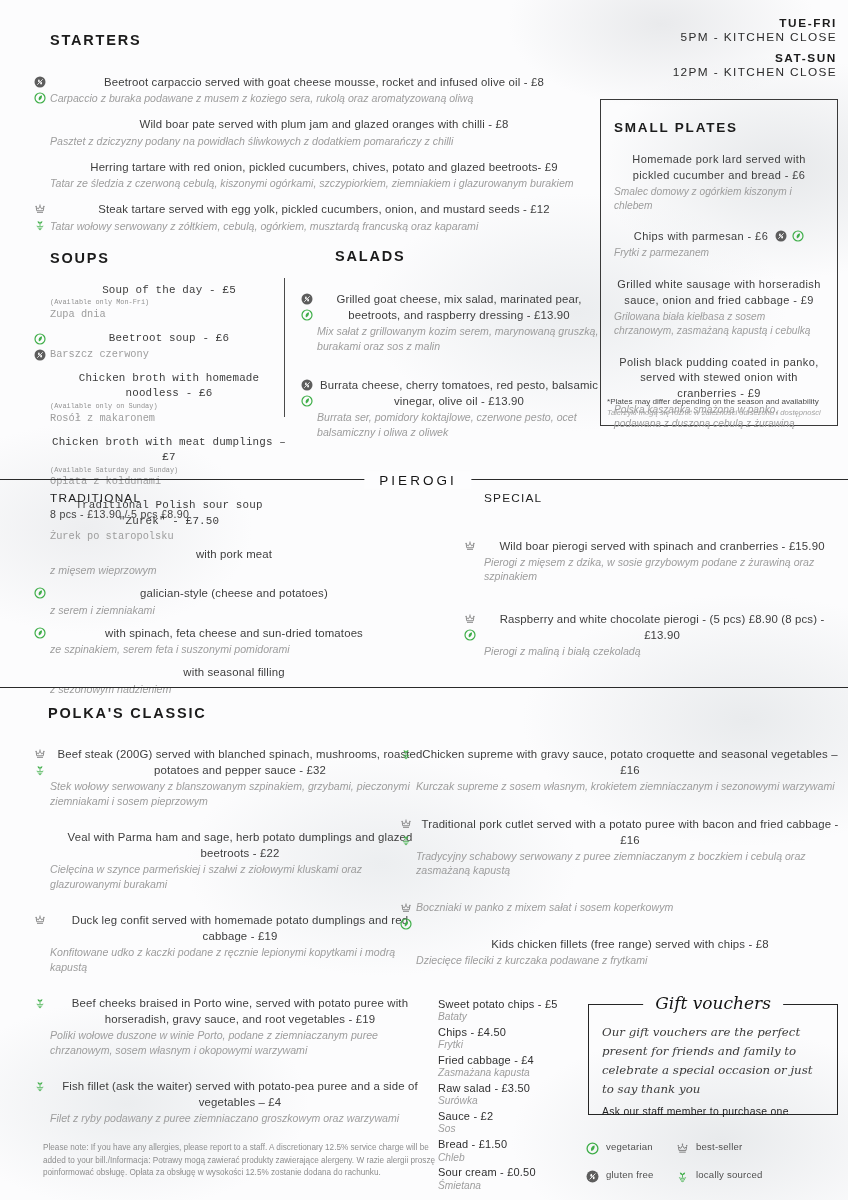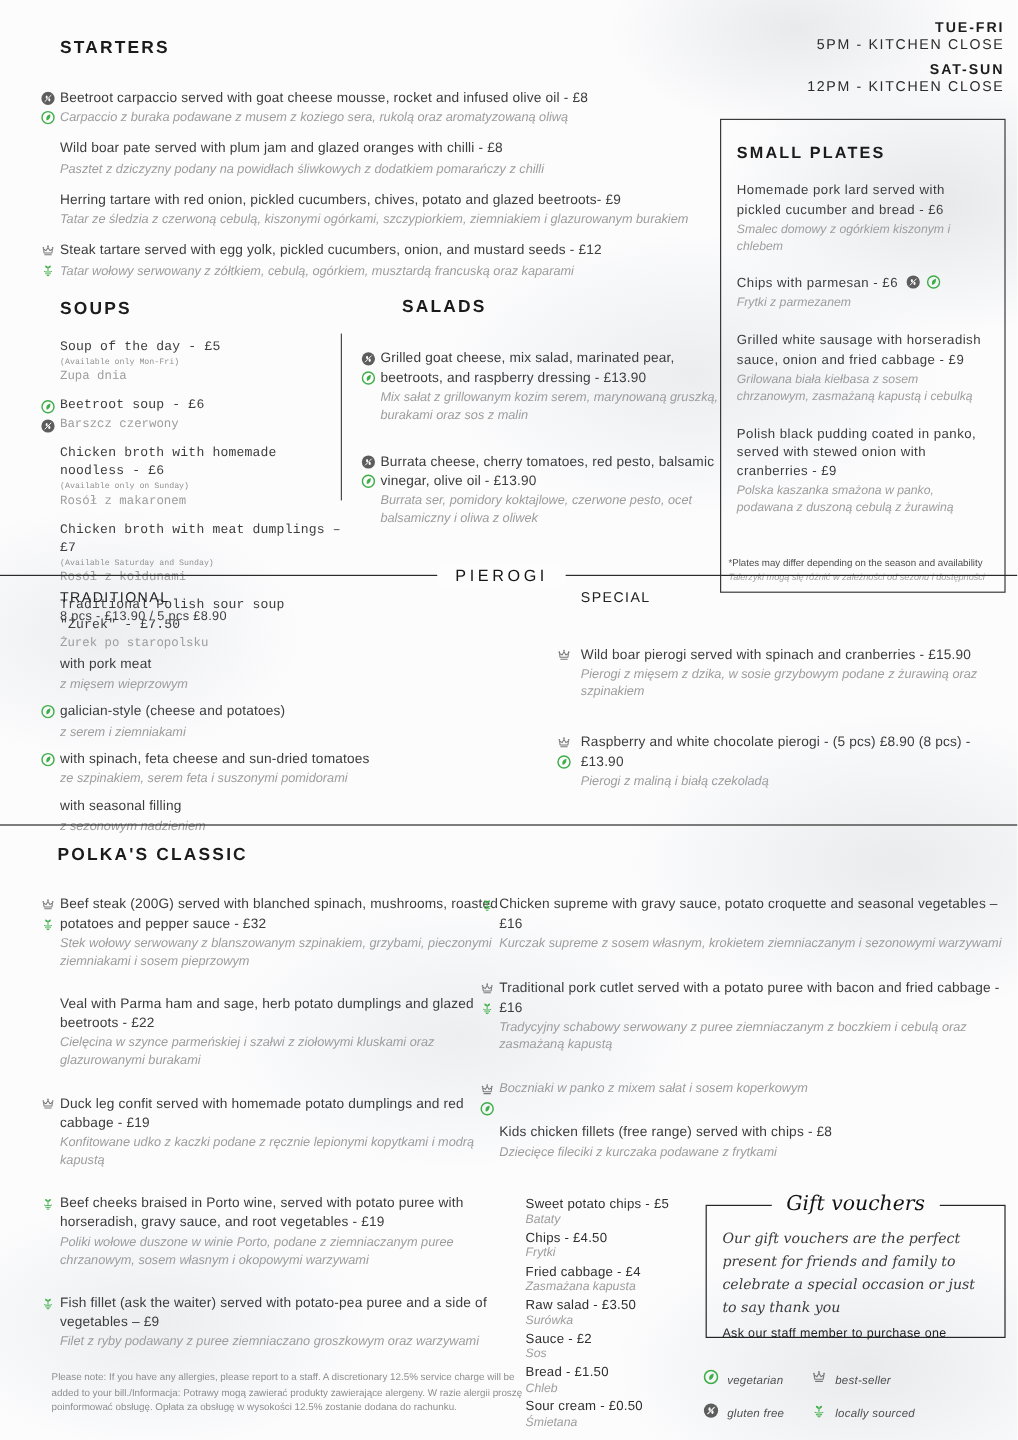--- a/index.html
+++ b/index.html
@@ -12,34 +12,34 @@
       radial-gradient(240px 150px at 10% 44%, #edeef0 0%, transparent 70%),
       radial-gradient(320px 180px at 88% 60%, #e9ebed 0%, transparent 70%),
       radial-gradient(280px 160px at 45% 72%, #eceef0 0%, transparent 70%),
       radial-gradient(260px 150px at 15% 92%, #ebedef 0%, transparent 70%),
       radial-gradient(300px 160px at 85% 95%, #e8eaec 0%, transparent 70%);}
   .sec-title{font-size:14.5px;font-weight:700;letter-spacing:1.8px;color:#1b1b1b;}
   .mi{position:relative;padding-left:14px;}
   .gutter{position:absolute;left:-2px;top:2px;display:flex;flex-direction:column;gap:4px;}
   .icon{width:12px;height:12px;flex:0 0 auto;display:inline-block;}
   .icon svg{display:block;width:100%;height:100%;}
-  .en{font-size:11.4px;line-height:1.42;color:#3d3d3d;letter-spacing:.15px;}
+  .en{font-size:11.4px;line-height:1.42;color:#3d3d3d;letter-spacing:.15px;text-align:center;}
   .pl{font-size:10.6px;line-height:1.35;color:#9d9d9d;font-style:italic;margin-top:1px;}
   .avail{font-size:6.9px;color:#929292;line-height:1.3;}
   .icons-inline{display:inline-flex;gap:5px;margin-left:7px;vertical-align:-2px;}
 
   #schedule{position:absolute;top:16px;right:11px;text-align:right;}
   .sched-days{font-size:11.8px;font-weight:700;letter-spacing:1.6px;color:#1c1c1c;}
   .sched-hours{font-size:11.8px;letter-spacing:1.4px;color:#2b2b2b;margin-bottom:7px;}
 
   #starters{position:absolute;left:36px;top:32px;width:562px;}
   #starters .sec-title{margin-left:14px;margin-bottom:26px;}
   #starters .mi{margin-bottom:11px;}
 
-  #small-plates{position:absolute;left:600px;top:99px;width:238px;height:395px;border:1px solid #3a3a3a;box-sizing:border-box;padding:20px 13px 0;}
+  #small-plates{position:absolute;left:600px;top:99px;width:238px;height:327px;border:1px solid #3a3a3a;box-sizing:border-box;padding:20px 13px 0;}
   #small-plates .sec-title{font-size:13.5px;margin-bottom:17px;}
   #small-plates .mi{padding-left:0;margin-bottom:17px;}
   #small-plates .en{font-size:11px;letter-spacing:.4px;line-height:1.45;}
   #small-plates .pl{font-size:10.2px;}
   .sp-footnote{position:absolute;left:6px;right:6px;bottom:7px;}
   .fn-en{font-size:8.1px;color:#4c4c4c;line-height:1.35;}
   .fn-pl{font-size:7.6px;color:#a2a2a2;font-style:italic;line-height:1.35;}
 
   #soups{position:absolute;left:36px;top:250px;width:252px;}
   #soups .sec-title{margin-left:14px;margin-bottom:17px;}
@@ -79,21 +79,21 @@
   #sides{position:absolute;left:438px;top:997px;width:170px;}
   .side-en{font-size:11px;color:#2f2f2f;line-height:1.3;letter-spacing:.2px;}
   .side-pl{font-size:10.2px;color:#9d9d9d;font-style:italic;line-height:1.25;margin-bottom:1px;}
 
   #gift-box{position:absolute;left:588px;top:1004px;width:250px;height:111px;border:1.5px solid #252525;box-sizing:border-box;padding:18px 13px 0;}
   .gift-title{position:absolute;top:-12px;left:50%;transform:translateX(-50%);background:#fcfcfd;padding:0 12px;font-family:"DejaVu Serif",serif;font-style:italic;font-size:17px;color:#141414;white-space:nowrap;}
   .gift-body{font-family:"DejaVu Serif",serif;font-style:italic;font-size:11.8px;color:#3b3b3b;line-height:1.6;}
   .gift-cta{margin-top:7px;font-size:10.4px;color:#1f1f1f;letter-spacing:.3px;font-family:"Liberation Sans",sans-serif;}
 
   #legend{position:absolute;left:586px;top:1141px;display:grid;grid-template-columns:90px auto;row-gap:10px;}
-  .legend-item{display:flex;align-items:center;gap:7px;font-style:italic;}
+  .legend-item{display:flex;gap:7px;}
   .legend-item .icon{width:13px;height:13px;}
   .legend-label{font-size:9.6px;color:#4f4f4f;letter-spacing:.2px;}
 
   #footer-note{position:absolute;left:43px;top:1142px;width:395px;font-size:8.2px;color:#8e8e8e;line-height:1.55;}
 </style>
 </head>
 <body>
 
 <div class="page">
 
@@ -232,21 +232,21 @@
       <div class="pl">Barszcz czerwony</div>
     </div>
     <div class="mi">
       <div class="en">Chicken broth with homemade noodless - £6</div>
       <div class="avail">(Available only on Sunday)</div>
       <div class="pl">Rosół z makaronem</div>
     </div>
     <div class="mi">
       <div class="en">Chicken broth with meat dumplings – £7</div>
       <div class="avail">(Available Saturday and Sunday)</div>
-      <div class="pl">Rosół z kołdunami</div>
+      <div class="pl">Opłata z kołdunami</div>
     </div>
     <div class="mi">
       <div class="en">Traditional Polish sour soup "Żurek" - £7.50</div>
       <div class="pl">Żurek po staropolsku</div>
     </div>
   </div>
 
   <div class="col-divider"></div>
 
   <div id="salads">
@@ -458,21 +458,21 @@
                 <path d="M12 13.5V8.5"></path>
                 <path d="M6 14.6c1.6 1.3 10.4 1.3 12 0"></path>
                 <path d="M8 18c1.3 1 6.7 1 8 0"></path>
                 <path d="M10.4 21.2c.9.5 2.3.5 3.2 0"></path>
               </g>
               <path d="M12 9C8.6 9.4 7.2 7 7.2 4.4c3 0 4.8 1.6 4.8 4.6z" fill="#3fae49"></path>
               <path d="M12 9c3.4.4 4.8-2 4.8-4.6-3 0-4.8 1.6-4.8 4.6z" fill="#3fae49"></path>
             </svg>
           </span>
         </span>
-      <div class="en">Fish fillet (ask the waiter) served with potato-pea puree and a side of vegetables – £9</div>
+      <div class="en">Fish fillet (ask the waiter) served with potato-pea puree and a side of vegetables – £4</div>
       <div class="pl">Filet z ryby podawany z puree ziemniaczano groszkowym oraz warzywami</div>
     </div>
   </div>
 
   <div id="classics-right">
     <div class="mi">
       <span class="gutter">
           <span class="icon">
             <svg viewBox="0 0 24 24">
               <g fill="none" stroke="#3fae49" stroke-width="1.6" stroke-linecap="round">

